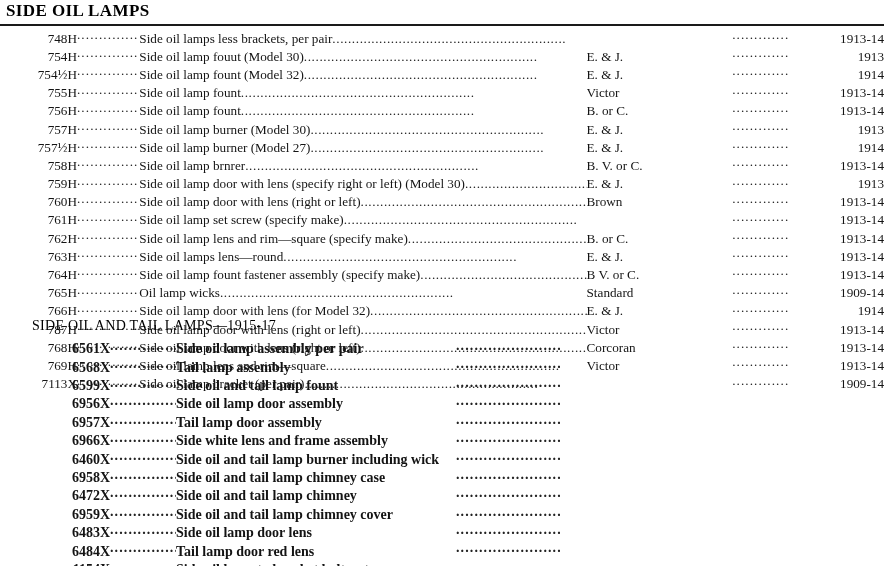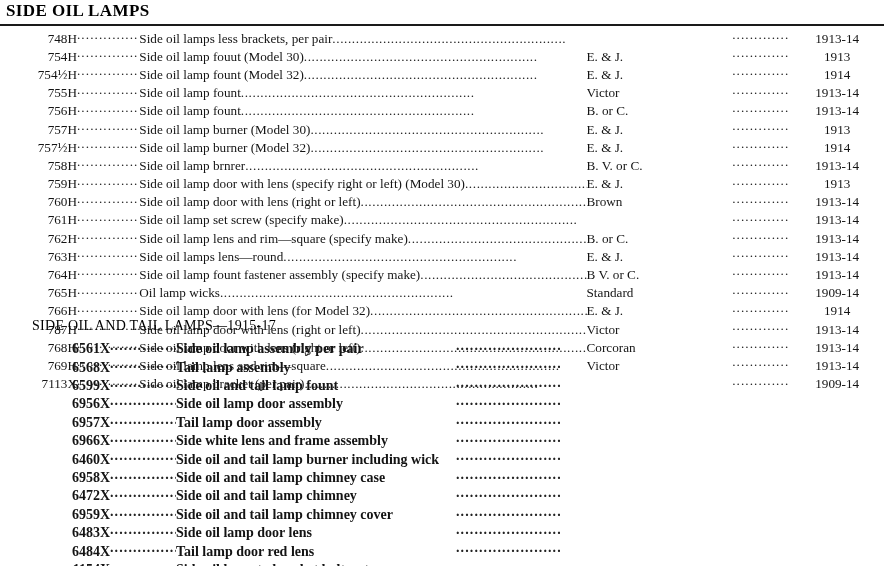--- a/index.html
+++ b/index.html
@@ -53,21 +53,21 @@
     vertical-align: bottom;
     white-space: nowrap;
     overflow: hidden;
   }
   
   .c-num   { width: 74px;  text-align: right; font-weight: normal; padding-right: 0; }
   .c-dot1  { width: 60px; }
   .c-desc  { width: 430px; }
   .c-make  { width: 140px; }
   .c-dot3  { width: 56px; }
-  .c-year  { width: 90px; text-align: center; margin-top: 36px; }
+  .c-year  { width: 90px; text-align: right; margin-top: 36px; }
 
   .dots {
     overflow: hidden;
     letter-spacing: 0.6px;
     font-size: 13.2px;
     color: #222;
   }
   .leader {
     display: inline-block;
     width: 100%;
@@ -167,21 +167,21 @@
             <td class="c-num">757H</td>
             <td class="c-dot1 dots"><span class="leader">..............................</span></td>
             <td class="c-desc desc-txt"><span>Side oil lamp burner (Model 30)</span><span class="dots">............................................................</span></td>
             <td class="c-make make-txt">E. &amp; J.</td>
             <td class="c-dot3 dots"><span class="leader">..............................</span></td>
             <td class="c-year year-txt">1913</td>
           </tr>
           <tr>
             <td class="c-num">757½H</td>
             <td class="c-dot1 dots"><span class="leader">..............................</span></td>
-            <td class="c-desc desc-txt"><span>Side oil lamp burner (Model 32)</span><span class="dots">............................................................</span></td>
+            <td class="c-desc desc-txt"><span>Side oil lamp burner (Model 27)</span><span class="dots">............................................................</span></td>
             <td class="c-make make-txt">E. &amp; J.</td>
             <td class="c-dot3 dots"><span class="leader">..............................</span></td>
             <td class="c-year year-txt">1914</td>
           </tr>
           <tr>
             <td class="c-num">758H</td>
             <td class="c-dot1 dots"><span class="leader">..............................</span></td>
             <td class="c-desc desc-txt"><span>Side oil lamp brnrer</span><span class="dots">............................................................</span></td>
             <td class="c-make make-txt">B. V. or C.</td>
             <td class="c-dot3 dots"><span class="leader">..............................</span></td>

